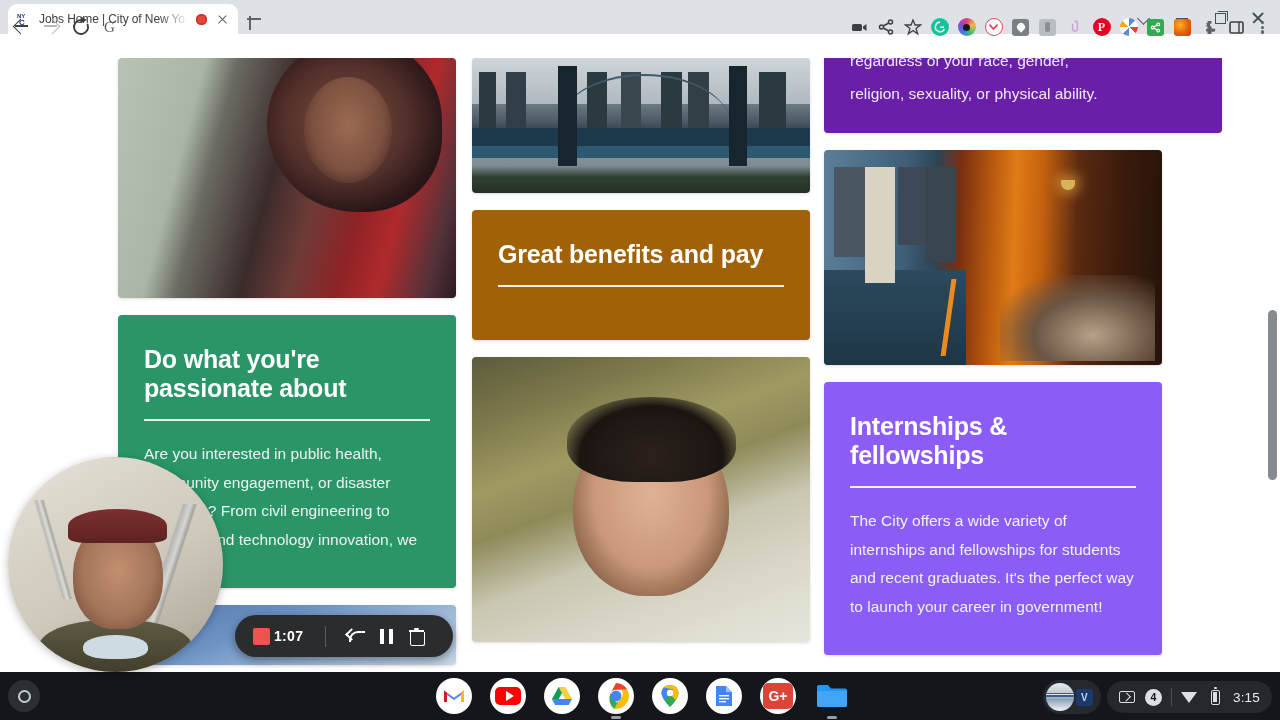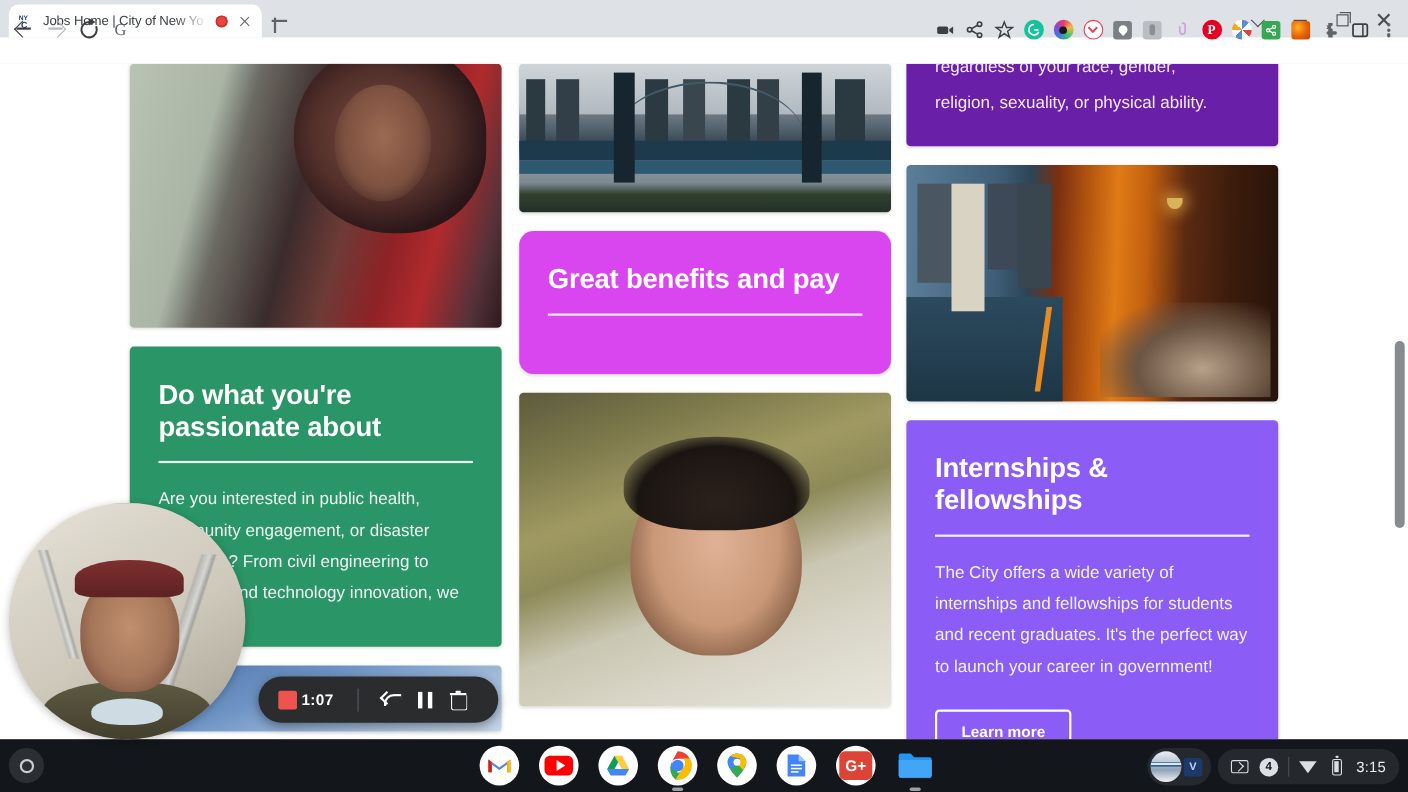--- a/index.html
+++ b/index.html
@@ -151,21 +151,21 @@
     border-left:5px solid #e98b1f; transform:skewX(-8deg); }
   .ph-ferry .lamp { position:absolute; left:70%; top:14%; width:14px; height:10px;
     background:#d8b35a; border-radius:0 0 7px 7px; box-shadow:0 0 12px 5px rgba(230,170,70,.55); }
   .ph-ferry .pax { position:absolute; right:2%; bottom:2%; width:46%; height:40%;
     background:radial-gradient(ellipse at 60% 70%, #b8a18a 0%, #6b5543 45%, rgba(50,35,25,0) 80%); }
 
   
   .ph-clip { height:60px; background:linear-gradient(160deg,#4f76a8 0%,#6d93c4 40%,#9fb9d8 70%,#c6d6e6 100%); }
 
   
-  .card-purple-clip { width:338px; background:#6a1fa8; border-radius:0 0 4px 4px; padding:0 26px 22px;
+  .card-purple-clip { width:398px; background:#6a1fa8; border-radius:0 0 4px 4px; padding:0 26px 22px;
     color:#fff; margin-bottom:17px; height:75px; overflow:hidden; position:relative;
     box-shadow:0 1px 3px rgba(0,0,0,.14); }
   .card-purple-clip p { font-size:15.5px; line-height:29px; color:#f2e9f8; }
   .clip-line1 { position:absolute; left:26px; top:-12px; }
   .clip-line2 { position:absolute; left:26px; top:21px; }
 
   
   .sbar { position:absolute; right:0; top:58px; width:15px; height:614px; background:#fff; }
   .sthumb { position:absolute; left:3px; top:252px; width:9px; height:170px; background:#878b8f; border-radius:5px; }
 
@@ -407,21 +407,21 @@
         <div class="photo ph-bridge">
           <span class="sky"></span>
             <span class="skyline"></span>
           <span class="cable"></span>
             <span class="deck"></span>
             <span class="deck2"></span>
           <span class="tower t1"></span>
             <span class="tower t2"></span>
         </div>
 
-        <div class="card" style="background:#d946ef;border-radius:13px;">
+        <div class="card" style="background:#a16207;">
           <h2>Great benefits and pay</h2>
           <div class="rule"></div>
         </div>
 
         <div class="photo ph-office"></div>
       </div>
 
       <div class="col col3">
         <div class="card-purple-clip">
           <p class="clip-line1">regardless of your race, gender,</p>
@@ -436,21 +436,20 @@
             <span class="bldg b4"></span>
           <span class="rail"></span>
             <span class="lamp"></span>
             <span class="pax"></span>
         </div>
 
         <div class="card" style="background:#8b5cf6;">
           <h2>Internships &amp; fellowships</h2>
           <div class="rule"></div>
           <p>The City offers a wide variety of internships and fellowships for students and recent graduates. It's the perfect way to launch your career in government!</p>
-          <span class="card-btn">Learn more</span>
         </div>
       </div>
 
     </div>
   </div>
 
   <div class="sbar">
     <div class="sthumb"></div>
   </div>
 

